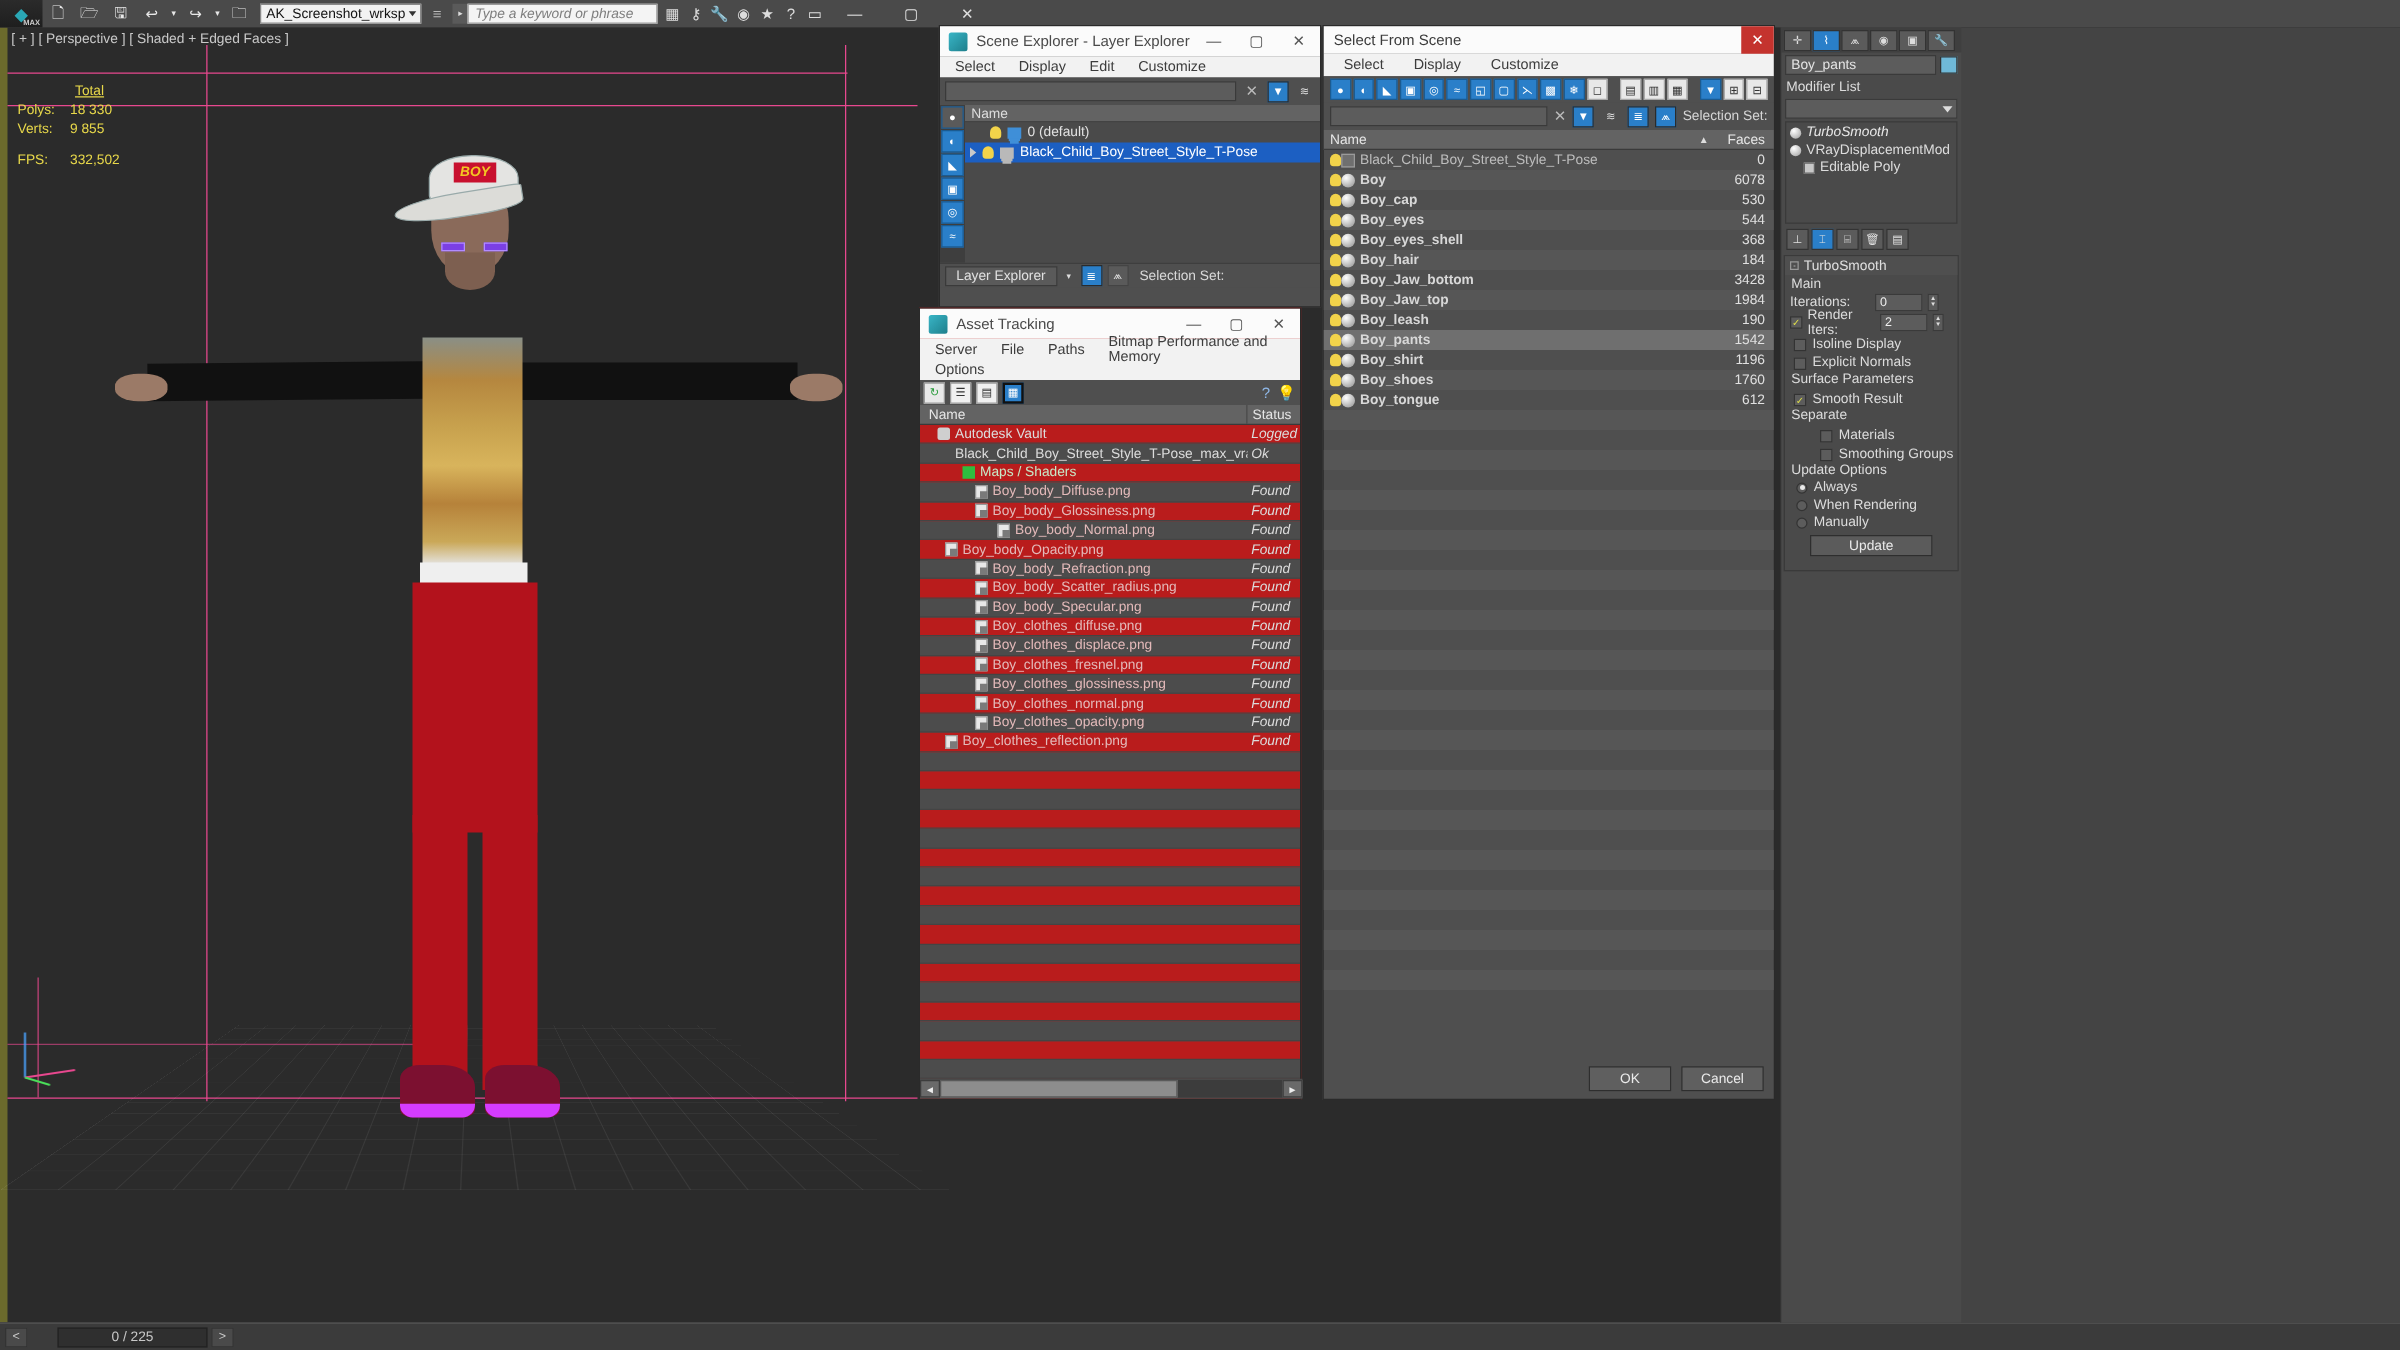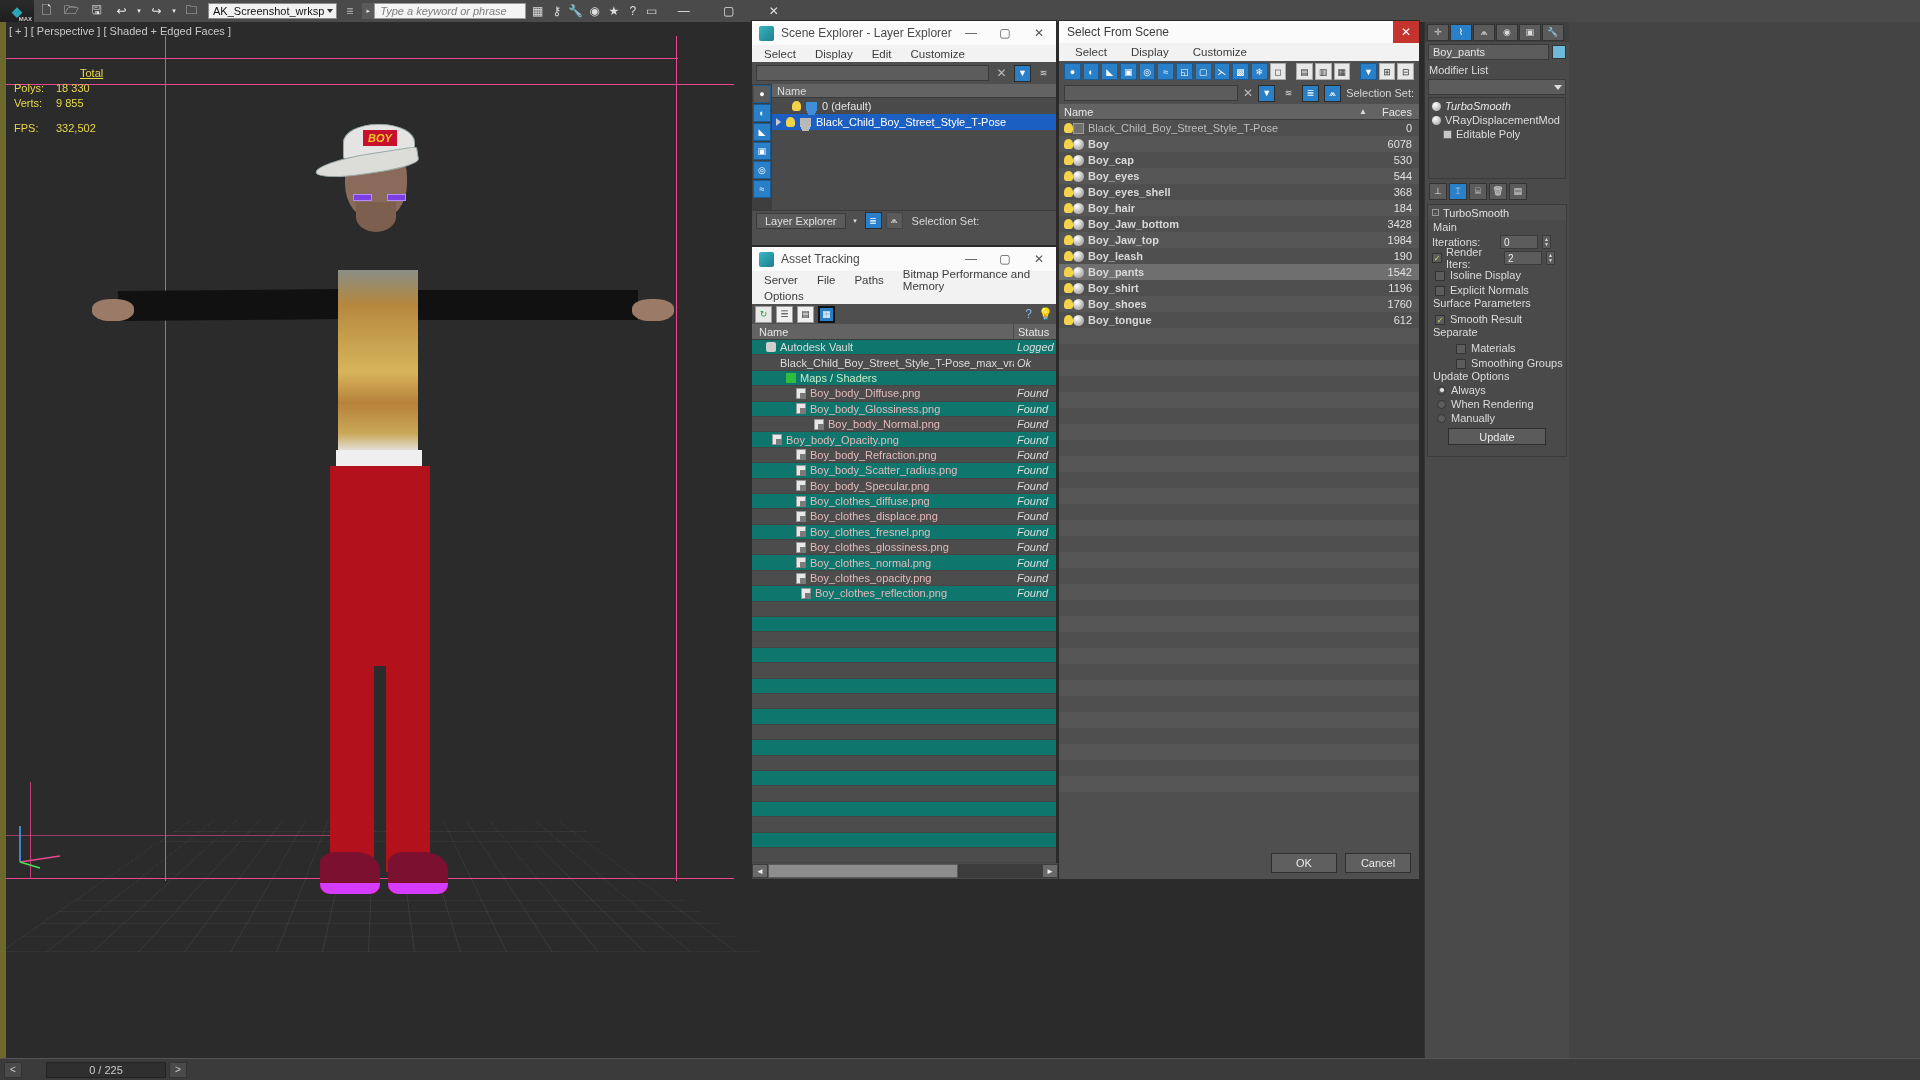--- a/index.html
+++ b/index.html
@@ -47,21 +47,21 @@
 
   
   #viewport{
     position:absolute;left:0;top:22px;width:1920px;height:1036px;
     background:#2b2b2b;overflow:hidden;
   }
   #vpstrip{position:absolute;left:0;top:0;width:6px;height:1036px;background:#6b6a2c;}
   #vplabel{position:absolute;left:9px;top:3px;color:#c9c9c9;font-size:11px;}
   #vpstats{position:absolute;left:14px;top:44px;color:#e8d84a;font-size:11px;line-height:15px;}
   #vpstats .lbl{display:inline-block;width:42px;}
-  #vpstats .tot{margin-left:66px;text-decoration:underline;}
+  #vpstats .tot{margin-left:46px;text-decoration:underline;}
   #fps{position:absolute;left:14px;top:100px;color:#e8d84a;font-size:11px;}
   #fps .lbl{display:inline-block;width:42px;}
 
   
   #gridfloor{
     position:absolute;left:0;top:430px;width:760px;height:500px;
     background:
       repeating-linear-gradient(90deg, rgba(255,255,255,.07) 0 1px, transparent 1px 46px),
       repeating-linear-gradient(0deg, rgba(255,255,255,.055) 0 1px, transparent 1px 30px);
     transform:perspective(420px) rotateX(58deg);
@@ -138,21 +138,21 @@
   .se-row{height:16px;display:flex;align-items:center;padding-left:4px;font-size:11px;color:#e2e2e2;gap:5px;}
   .se-row.sel{background:#1c5fc2;color:#fff;}
   .bulb{width:9px;height:10px;background:#f2d34a;border-radius:50% 50% 30% 30%;display:inline-block;}
   .layerico{width:11px;height:9px;background:#3f8fd8;box-shadow:0 3px 0 -1px #3f8fd8,0 6px 0 -2px #3f8fd8;display:inline-block;}
   .layerico.gray{background:#b9b9b9;box-shadow:0 3px 0 -1px #b9b9b9,0 6px 0 -2px #b9b9b9;}
   .tri{width:0;height:0;border-top:4px solid transparent;border-bottom:4px solid transparent;border-left:5px solid #c9c9c9;}
   #se-footer{height:20px;background:#4f4f4f;border-top:1px solid #3a3a3a;display:flex;align-items:center;padding:0 4px;gap:4px;font-size:11px;}
   #se-tab{background:#5a5a5a;border:1px solid #3a3a3a;padding:1px 8px;height:16px;display:flex;align-items:center;color:#e0e0e0;}
 
   
-  #assetTracking{position:absolute;left:751px;top:246px;width:306px;height:634px;background:#0f766e;border:1px solid #2a2a2a;}
+  #assetTracking{position:absolute;left:735px;top:246px;width:306px;height:634px;background:#b91c1c;border:1px solid #2a2a2a;}
   #at-toolbar{height:20px;background:#4f4f4f;display:flex;align-items:center;padding:1px 3px;gap:4px;}
   #at-head{height:16px;background:#636363;display:flex;border-bottom:1px solid #3a3a3a;font-size:11px;color:#e6e6e6;}
   #at-head .c1{flex:1;padding-left:7px;display:flex;align-items:center;border-right:1px solid #4a4a4a;}
   #at-head .c2{width:42px;padding-left:4px;display:flex;align-items:center;}
   .at-row{height:15.4px;display:flex;font-size:11px;border-bottom:1px solid #444;}
   .at-row .n{flex:1;display:flex;align-items:center;gap:4px;padding-left:4px;color:#dcdcdc;overflow:hidden;white-space:nowrap;}
   .at-row .s{width:42px;display:flex;align-items:center;padding-left:3px;color:#dcdcdc;font-style:italic;}
   .at-row.alt{background:#4c4c4c;}
   .fileico{width:10px;height:11px;background:#e8e8e8;border:1px solid #999;position:relative;display:inline-block;}
   .fileico:after{content:"";position:absolute;right:-1px;bottom:-1px;width:6px;height:6px;background:#7a7a7a;}
@@ -524,21 +524,21 @@
         <div class="s">Found</div>
       </div>
       <div class="at-row alt">
         <div class="n" style="padding-left:44px;color:#e3b9b9">
           <span class="fileico"></span>
           <span>Boy_clothes_opacity.png</span>
         </div>
         <div class="s">Found</div>
       </div>
       <div class="at-row">
-        <div class="n" style="padding-left:49px;color:#e3b9b9">
+        <div class="n" style="padding-left:20px;color:#e3b9b9">
           <span class="fileico"></span>
           <span>Boy_clothes_reflection.png</span>
         </div>
         <div class="s">Found</div>
       </div>
       <div class="at-row alt">
         <div class="n"></div>
         <div class="s"></div>
       </div>
       <div class="at-row">

